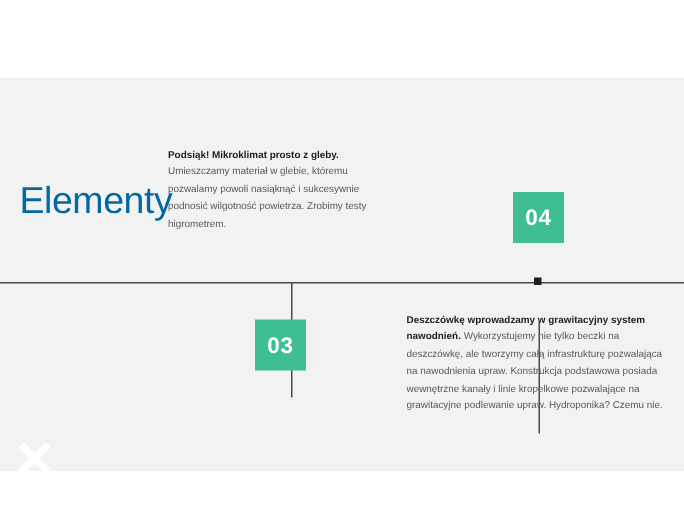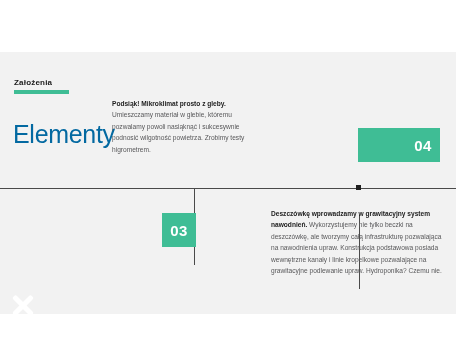--- a/index.html
+++ b/index.html
@@ -93,22 +93,22 @@
     height: 34px;
     background: #3fbd95;
     color: #ffffff;
     font-size: 15px;
     font-weight: bold;
     letter-spacing: 0.5px;
     display: flex;
     align-items: center;
     justify-content: center;
   }
-  #badge-03 { left: 162px; top: 161px; }
-  #badge-04 { left: 358px; top: 76px; padding-left: 48px; }
+  #badge-03 { left: 170px; top: 161px; }
+  #badge-04 { left: 342px; top: 76px; }
 
   
   .copy {
     position: absolute;
     font-size: 6.6px;
     line-height: 11.4px;
     color: #58585a;
     text-align: left;
   }
   .copy b {
@@ -136,24 +136,20 @@
     border-radius: 2px;
   }
   #x-mark span.a { transform: rotate(45deg); }
   #x-mark span.b { transform: rotate(-45deg); }
 </style>
 </head>
 <body>
 
 <div id="slide">
 
-  <div id="kicker-block">
-    <div id="kicker">Założenia</div>
-    <div id="kicker-rule"></div>
-  </div>
 
   <h1 id="page-title">Elementy</h1>
 
   <div id="timeline-axis"></div>
 
   <div class="stem" id="stem-03"></div>
   <div class="stem" id="stem-04"></div>
   <div id="node-04"></div>
 
   <div class="badge" id="badge-03">03</div>

